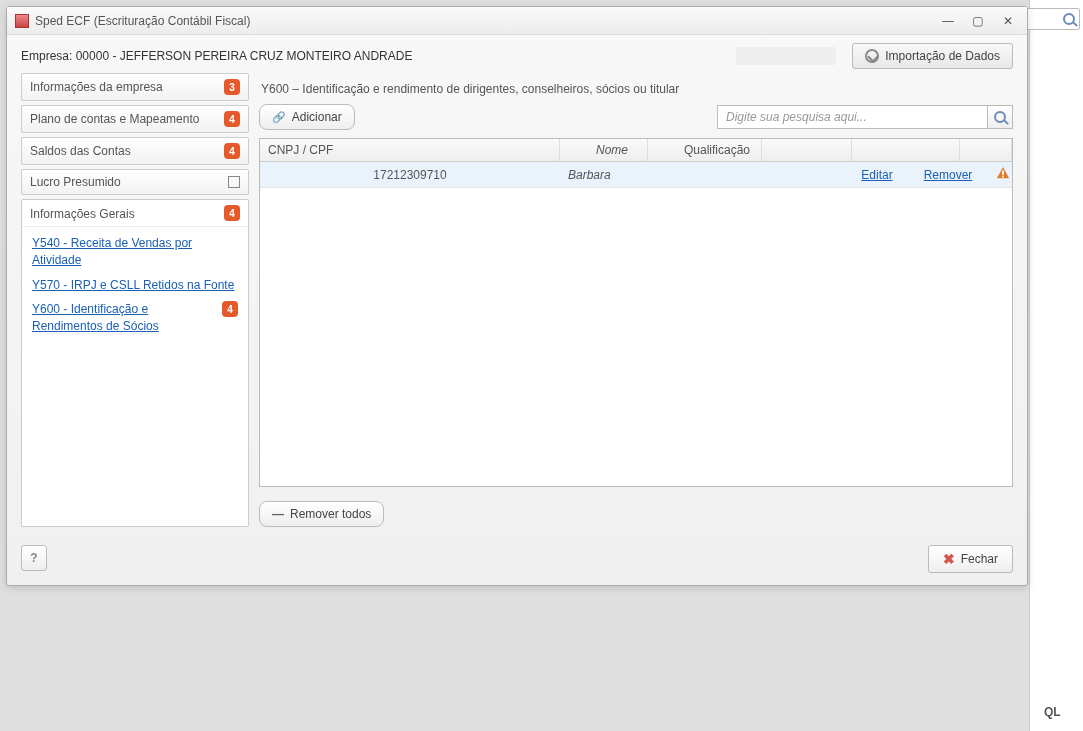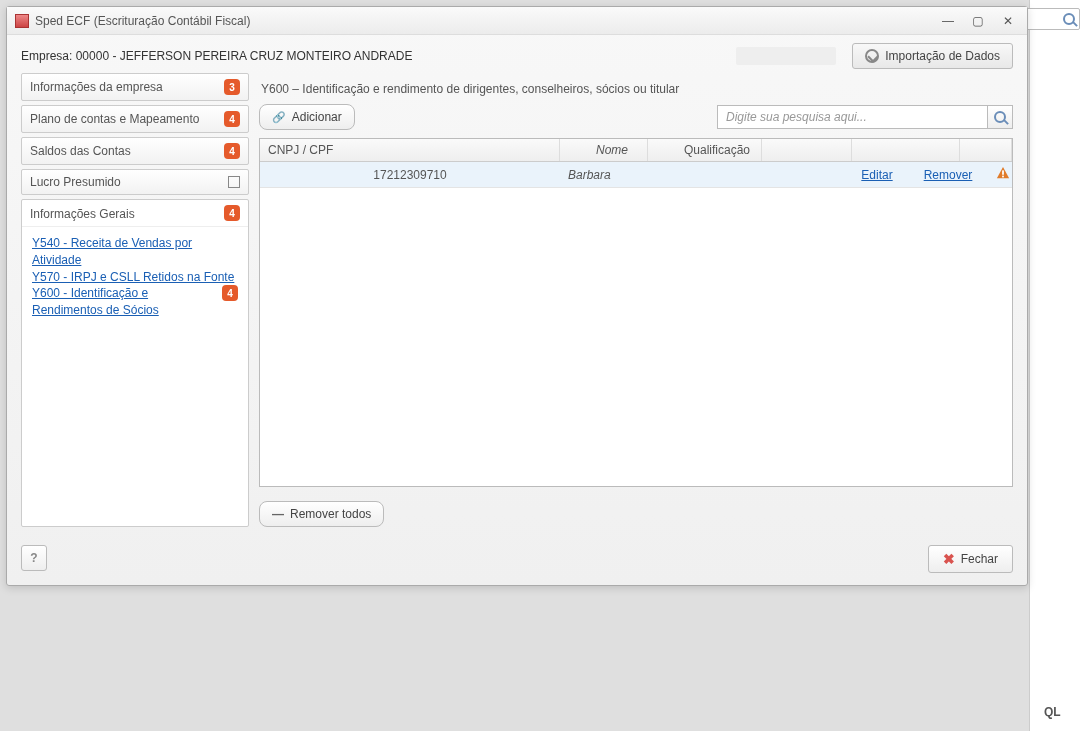--- a/index.html
+++ b/index.html
@@ -25,21 +25,21 @@
 .mi .doc-icon{ width:14px;height:16px;background:#fff;border:1px solid #6a9;position:relative;}
 .mi .doc-icon::after{content:"";position:absolute;right:-2px;bottom:-2px;width:8px;height:8px;background:#5b5;border-radius:2px;}
 .mi .person-icon{ width:14px;height:14px;background:radial-gradient(circle at 50% 30%,#6af 40%,transparent 41%),linear-gradient(#6af,#6af);border-radius:50% 50% 20% 20%;}
 .body-area { flex: 1; display: flex; padding: 0 14px 10px 14px; gap: 10px; overflow:hidden;}
 .sidebar { width: 228px; display: flex; flex-direction: column; gap: 4px; }
 .side-section { background: linear-gradient(#fff,#f2f2f2); border:1px solid #ccc; border-radius:2px; padding: 5px 8px; display:flex; align-items:center; justify-content:space-between; cursor:pointer; color:#555;}
 .badge { min-width:16px; height:16px; background:#e55a2b; border-radius:4px; color:#fff; font-size:10px; font-weight:bold; display:flex; align-items:center; justify-content:center; padding:0 3px;}
 .square-toggle{ width:12px;height:12px;border:1px solid #888;}
 .side-open { background:#fff; border:1px solid #ccc; border-radius:2px; flex:1; display:flex; flex-direction:column;}
 .side-open .head{ padding:5px 8px; display:flex;align-items:flex-end;justify-content:space-between;color:#555;border-bottom:1px solid #eee;gap:46px;}
-.side-open .items{padding:8px 10px;display:flex;flex-direction:column;}
+.side-open .items{padding:8px 10px;display:flex;flex-direction:column;gap:8px;}
 .side-link{ color:#1a5fb4; text-decoration:underline; cursor:pointer; line-height:1.4; }
 .side-link-row{display:flex;align-items:flex-start;justify-content:space-between;gap:6px;}
 .main { flex: 1; display: flex; flex-direction: column; gap: 8px; min-width:0;margin-top:7px;}
 .section-title { color: #555; padding: 2px 0 0 2px; }
 .toolbar-row { display: flex; align-items: center; gap: 8px; }
 .btn { background: linear-gradient(#fff,#eee); border:1px solid #bbb; border-radius:8px; padding:5px 12px; display:flex; align-items:center; gap:6px; cursor:pointer; color:#444;}
 .link-icon::before{content:"🔗";font-size:11px;}
 .search-wrap{ margin-left:auto; display:flex;}
 .search-input{ width:270px; height:24px; border:1px solid #bbb; border-right:none; padding:0 8px; font-style:italic; color:#888; background:#fff;}
 .search-input::placeholder{color:#999;}

